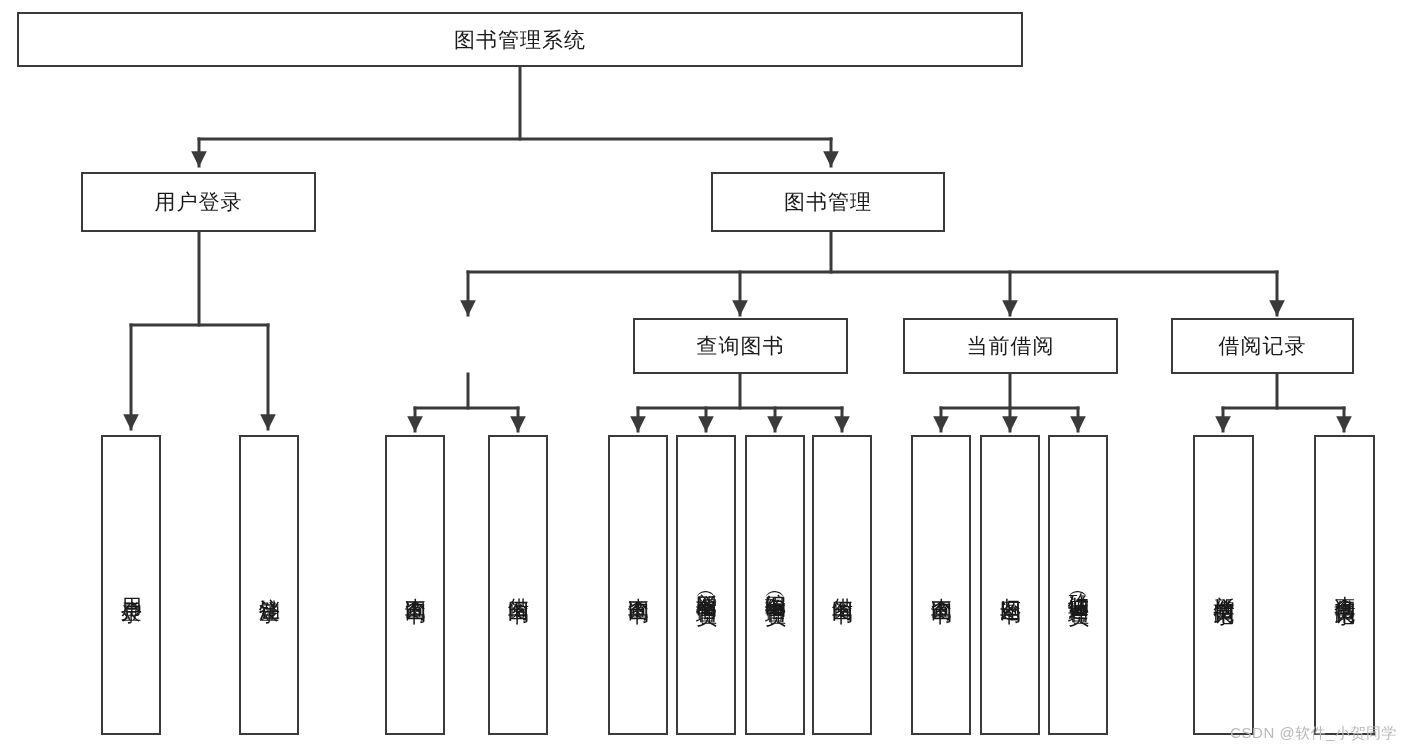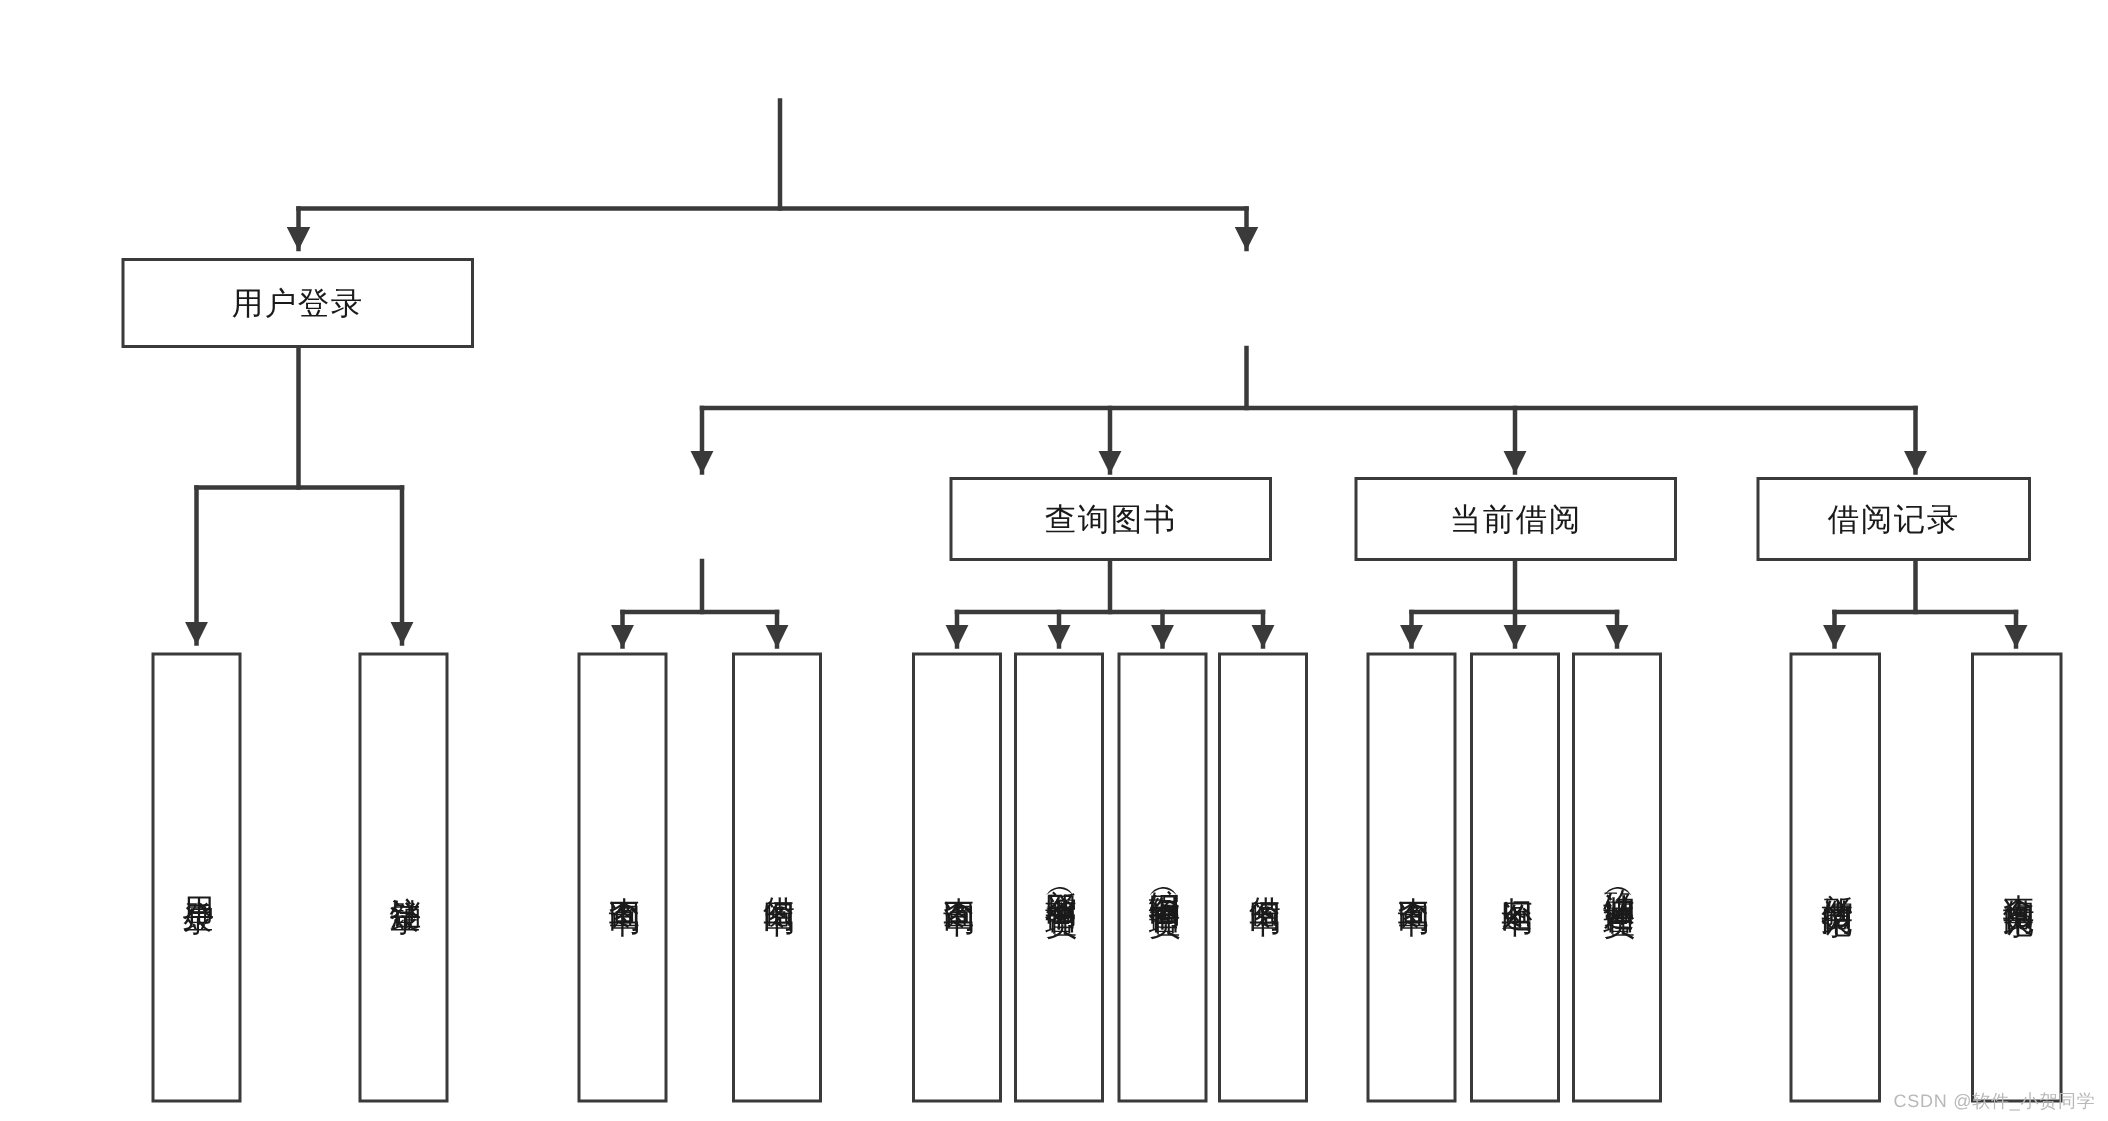--- a/index.html
+++ b/index.html
@@ -49,21 +49,21 @@
     white-space: nowrap;
     color: #1a1a1a;
   }
   .h-text {
     white-space: nowrap;
   }
   #watermark {
     position: absolute;
     right: 8px;
     bottom: 4px;
-    font-size: 12px;
+    font-size: 15px;
     color: #b9b9b9;
     letter-spacing: 0.5px;
     white-space: nowrap;
   }
 </style>
 </head>
 <body>
 
 <div id="stage">
 
@@ -110,23 +110,29 @@
       <path d="M 1010 408 L 1010 431" marker-end="url(#arrow)"></path>
       <path d="M 1078 408 L 1078 431" marker-end="url(#arrow)"></path>
 
       <path d="M 1277 374 L 1277 408"></path>
       <path d="M 1223 408 L 1344 408"></path>
       <path d="M 1223 408 L 1223 431" marker-end="url(#arrow)"></path>
       <path d="M 1344 408 L 1344 431" marker-end="url(#arrow)"></path>
     </g>
   </svg>
 
+  <div class="node h-node" style="left:17px; top:12px; width:1006px; height:55px;">
+    <span class="h-text">图书管理系统</span>
+  </div>
 
   <div class="node h-node" style="left:81px; top:172px; width:235px; height:60px;">
     <span class="h-text">用户登录</span>
+  </div>
+  <div class="node h-node" style="left:711px; top:172px; width:234px; height:60px;">
+    <span class="h-text">图书管理</span>
   </div>
 
   <div class="node h-node" style="left:633px; top:318px; width:215px; height:56px;">
     <span class="h-text">查询图书</span>
   </div>
   <div class="node h-node" style="left:903px; top:318px; width:215px; height:56px;">
     <span class="h-text">当前借阅</span>
   </div>
   <div class="node h-node" style="left:1171px; top:318px; width:183px; height:56px;">
     <span class="h-text">借阅记录</span>

